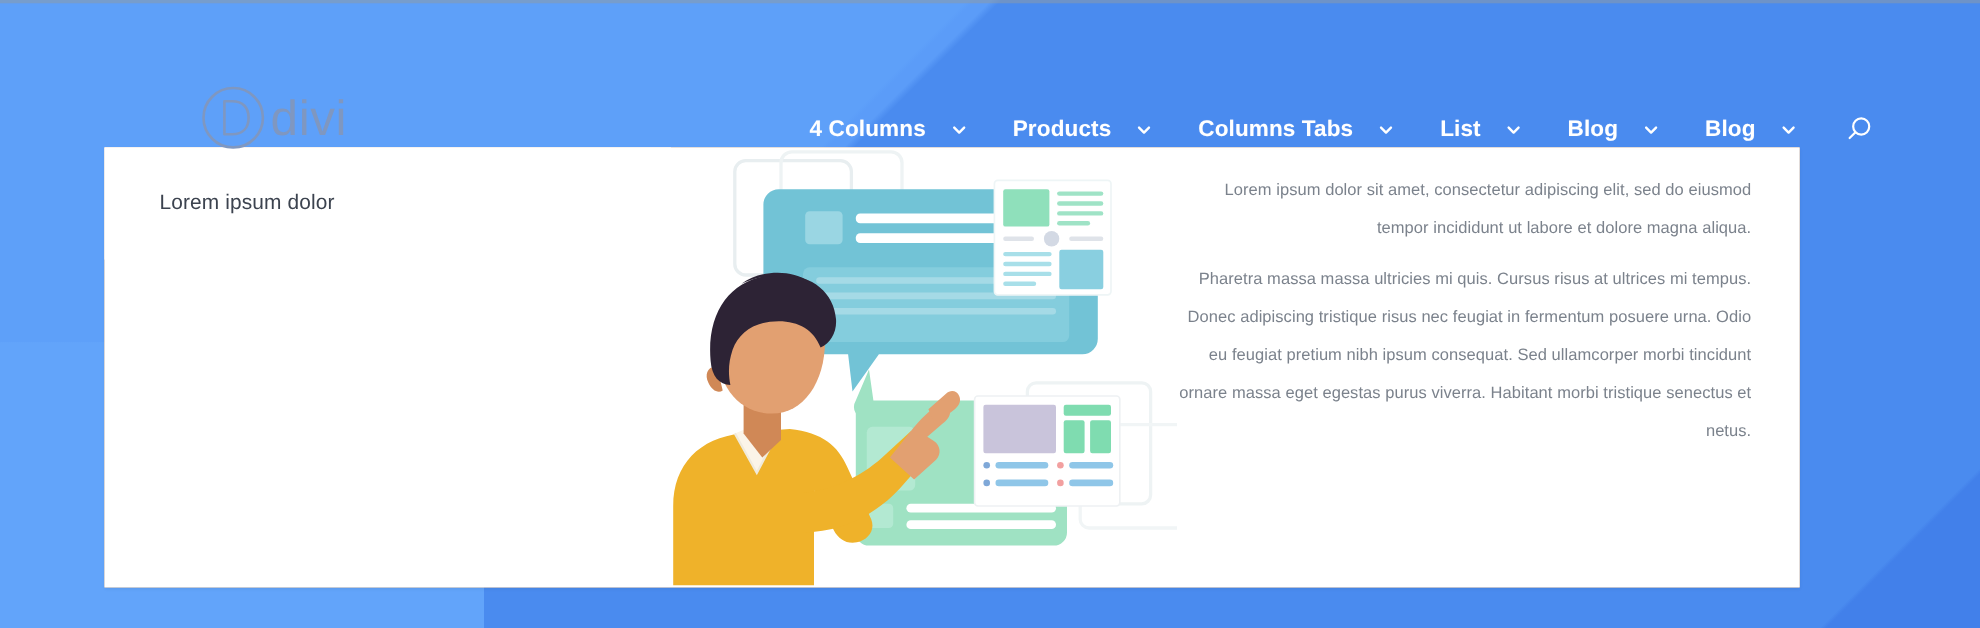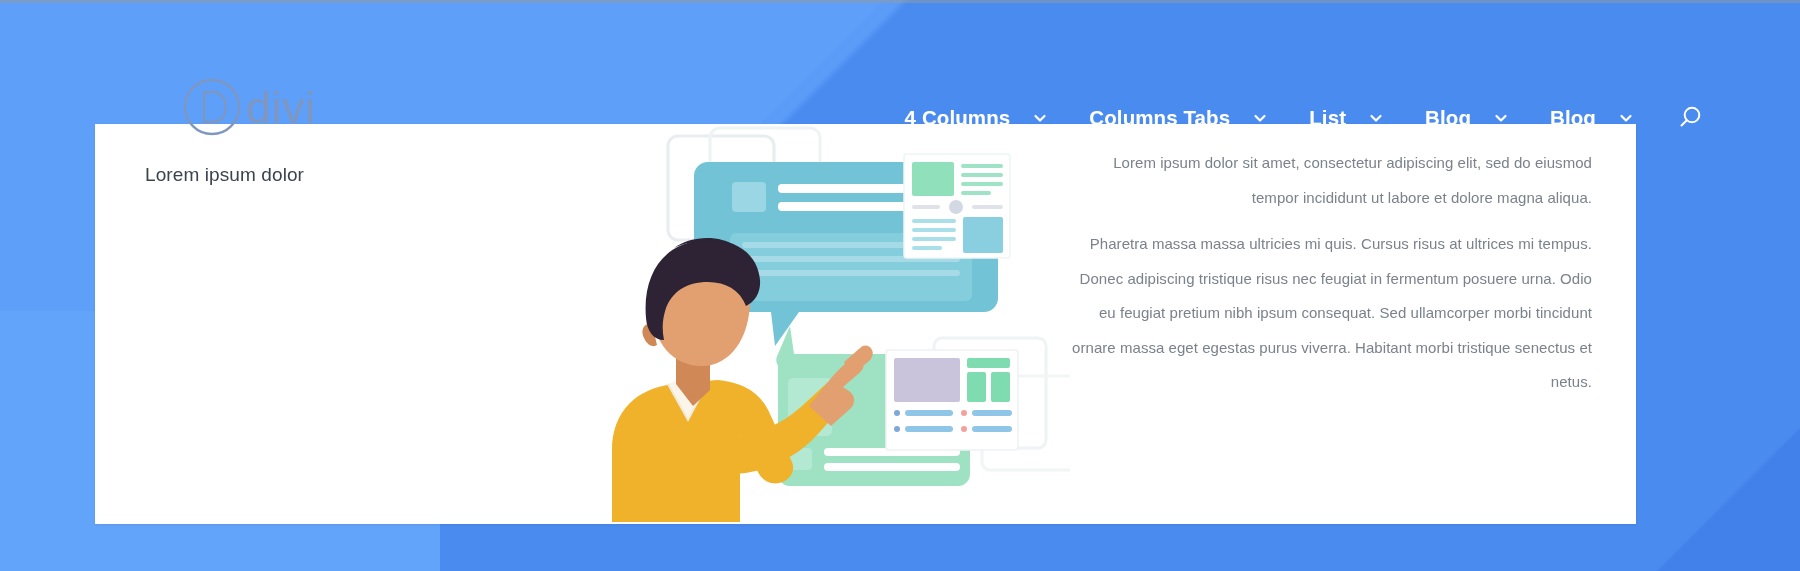--- a/index.html
+++ b/index.html
@@ -60,21 +60,21 @@
   }
   .nav-item .caret { display:inline-block; width:14px; height:14px; }
   .nav-item .caret svg { display:block; }
   #search-btn {
     margin-left:18px; cursor:pointer; display:flex; align-items:center;
     padding:4px;
   }
 
   
   #card {
-    position:absolute; left:95px; top:124px;
+    position:absolute; left:95px; top:134px;
     width:1541px; height:400px;
     background:#fdba74;
     display:flex;
     box-shadow:0 1px 3px rgba(0,0,0,.07);
     z-index:10;
   }
 
   
   #tabs {
     width:515px; flex:0 0 515px;
@@ -134,20 +134,28 @@
 
     <div class="nav-item">
       <span>4 Columns</span>
       <span class="caret">
         <svg width="14" height="14" viewBox="0 0 14 14">
             <path d="M2.5 5 L7 9.5 L11.5 5" fill="none" stroke="#ffffff" stroke-width="2.2" stroke-linecap="round" stroke-linejoin="round"></path>
           </svg>
       </span>
     </div>
 
+    <div class="nav-item">
+      <span>Products</span>
+      <span class="caret">
+        <svg width="14" height="14" viewBox="0 0 14 14">
+            <path d="M2.5 5 L7 9.5 L11.5 5" fill="none" stroke="#ffffff" stroke-width="2.2" stroke-linecap="round" stroke-linejoin="round"></path>
+          </svg>
+      </span>
+    </div>
 
     <div class="nav-item">
       <span>Columns Tabs</span>
       <span class="caret">
         <svg width="14" height="14" viewBox="0 0 14 14">
             <path d="M2.5 5 L7 9.5 L11.5 5" fill="none" stroke="#ffffff" stroke-width="2.2" stroke-linecap="round" stroke-linejoin="round"></path>
           </svg>
       </span>
     </div>
 

